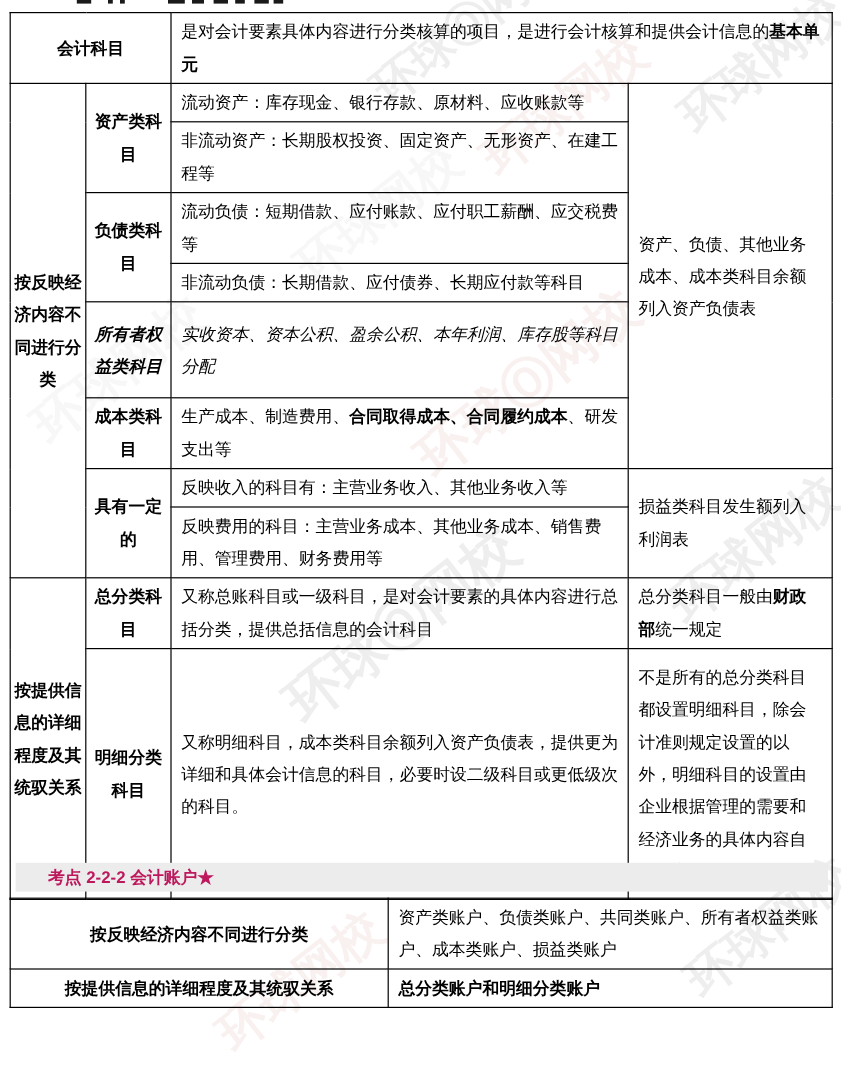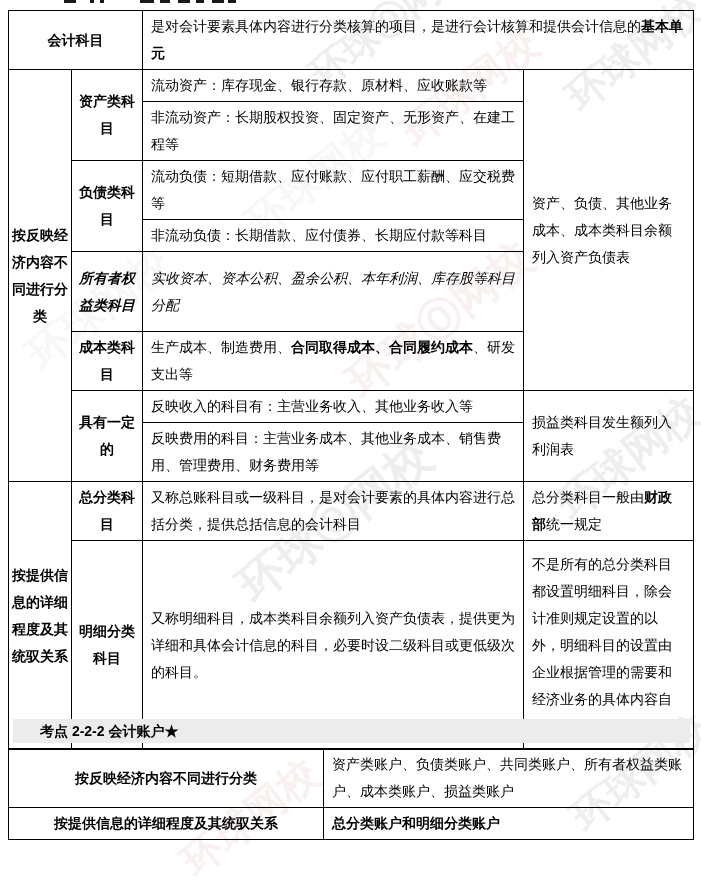--- a/index.html
+++ b/index.html
@@ -22,21 +22,21 @@
   td { border:1px solid #000; font-size:14px; line-height:27px; color:#000;
        padding:2px 8px; vertical-align:middle; word-break:break-all; overflow:hidden; }
   td.c { text-align:center; padding:2px 3px; }
   .bold { font-weight:bold; }
 
   #table1 { left:8px; top:10px; width:685px; }
   #table2 { left:8px; top:748px; width:685px; }
 
   .section-bar { position:absolute; left:13px; top:719px; width:677px; height:24px;
                  background:#ececec; z-index:1; font-size:14px; font-weight:bold;
-                 line-height:24px; padding-left:27px; color:#000000; }
+                 line-height:24px; padding-left:27px; color:#be185d; }
 </style>
 </head>
 <body>
 
 <div class="page">
 
   <div class="wm wm-gray" style="left:295px; top:-5px;  font-size:38px;">环球Ⓞ网校</div>
   <div class="wm wm-pink" style="left:390px; top:60px;  font-size:40px;">环球网校</div>
   <div class="wm wm-gray" style="left:555px; top:25px;  font-size:40px;">环球网校</div>
   <div class="wm wm-faint" style="left:235px; top:150px; font-size:40px;">环球网校</div>

